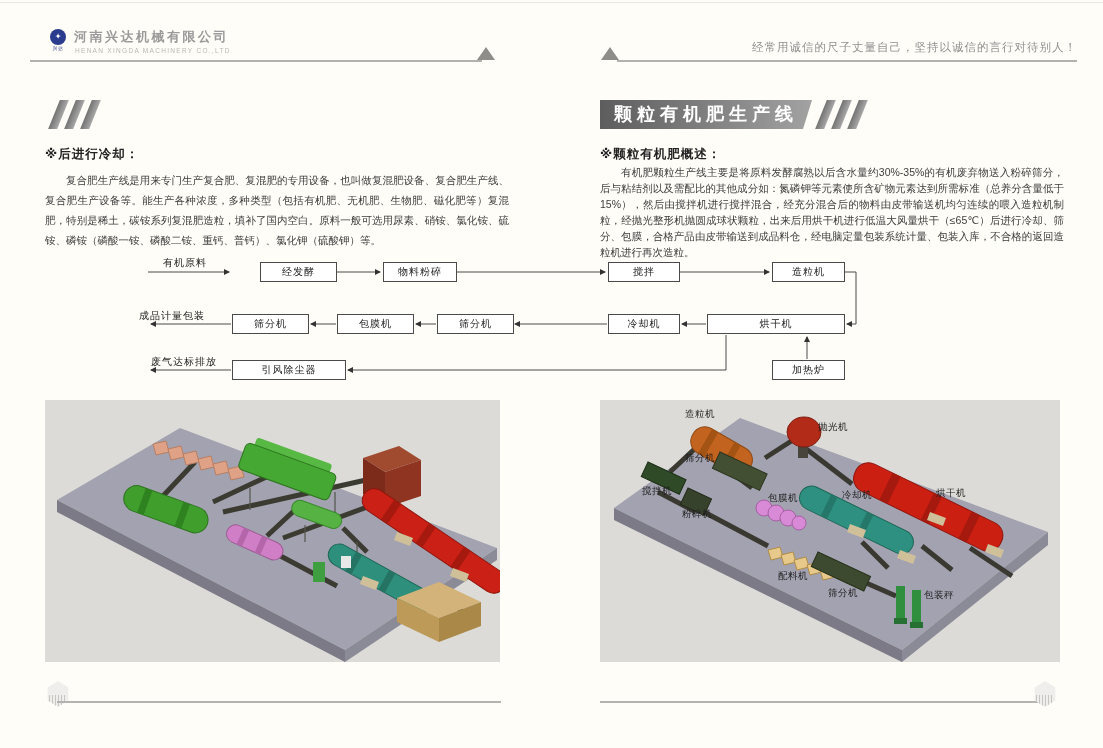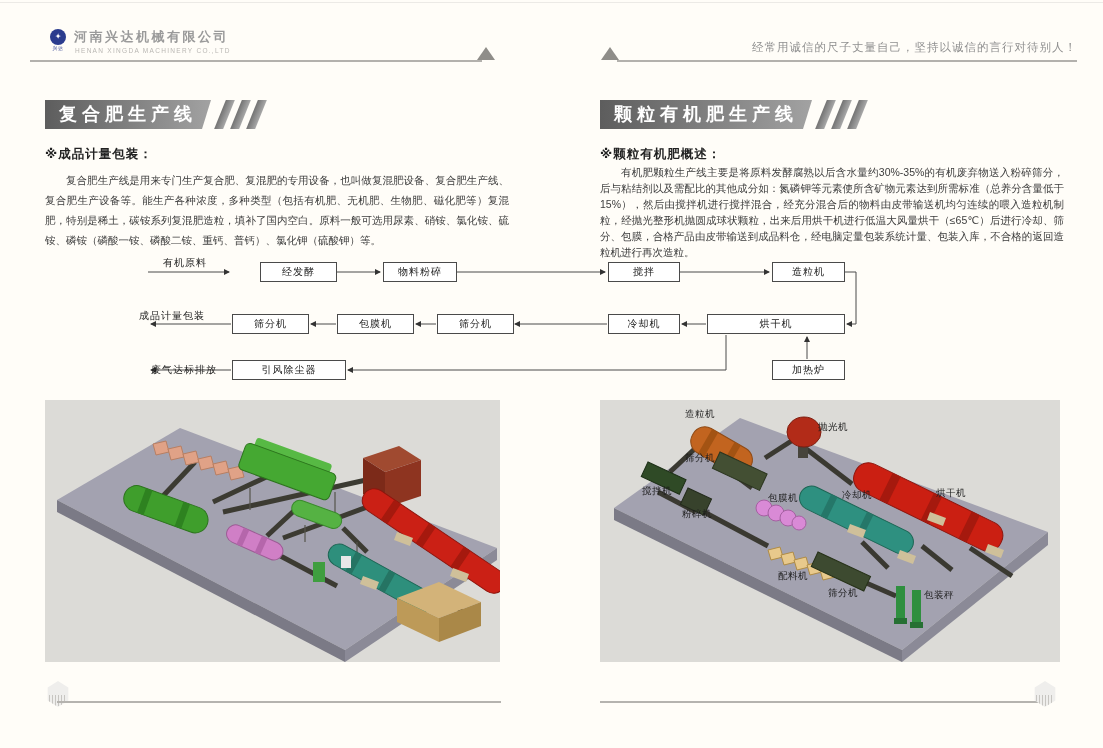--- a/index.html
+++ b/index.html
@@ -77,37 +77,36 @@
   </div>
   <div class="company-cn">河南兴达机械有限公司</div>
   <div class="company-en">HENAN XINGDA MACHINERY CO.,LTD</div>
   <div class="rule rule-left"></div>
   <div class="tri tri-left"></div>
   <div class="slogan">经常用诚信的尺子丈量自己，坚持以诚信的言行对待别人！</div>
   <div class="tri tri-right"></div>
   <div class="rule rule-right"></div>
 
   <div class="banner banner-l">
-    <div class="banner-main">复合肥生产线</div>
     <div class="stripes">
       <div class="stripe"></div>
         <div class="stripe"></div>
         <div class="stripe"></div>
     </div>
   </div>
   <div class="banner banner-r">
     <div class="banner-main">颗粒有机肥生产线</div>
     <div class="stripes">
       <div class="stripe"></div>
         <div class="stripe"></div>
         <div class="stripe"></div>
     </div>
   </div>
 
-  <div class="overview-heading h-l">※成品计量包装：</div>
+  <div class="overview-heading h-l">※后进行冷却：</div>
   <div class="para para-l">复合肥生产线是用来专门生产复合肥、复混肥的专用设备，也叫做复混肥设备、复合肥生产线、复合肥生产设备等。能生产各种浓度，多种类型（包括有机肥、无机肥、生物肥、磁化肥等）复混肥，特别是稀土，碳铵系列复混肥造粒，填补了国内空白。原料一般可选用尿素、硝铵、氯化铵、硫铵、磷铵（磷酸一铵、磷酸二铵、重钙、普钙）、氯化钾（硫酸钾）等。</div>
   <div class="overview-heading h-r">※颗粒有机肥概述：</div>
   <div class="para para-r">有机肥颗粒生产线主要是将原料发酵腐熟以后含水量约30%-35%的有机废弃物送入粉碎筛分，后与粘结剂以及需配比的其他成分如：氮磷钾等元素使所含矿物元素达到所需标准（总养分含量低于15%），然后由搅拌机进行搅拌混合，经充分混合后的物料由皮带输送机均匀连续的喂入造粒机制粒，经抛光整形机抛圆成球状颗粒，出来后用烘干机进行低温大风量烘干（≤65℃）后进行冷却、筛分、包膜，合格产品由皮带输送到成品料仓，经电脑定量包装系统计量、包装入库，不合格的返回造粒机进行再次造粒。</div>
 
   <svg class="fc-svg" viewBox="0 0 1103 748">
     <defs>
       <marker id="ar" markerWidth="7" markerHeight="7" refX="5" refY="3" orient="auto">
         <path d="M0,0 L6,3 L0,6 Z" fill="#333"></path>
       </marker>
     </defs>
@@ -134,21 +133,21 @@
   <div class="fc-box" style="left:608px;top:262px;width:70px;">搅拌</div>
   <div class="fc-box" style="left:772px;top:262px;width:71px;">造粒机</div>
 
   <div class="fc-label" style="left:139px;top:309px;">成品计量包装</div>
   <div class="fc-box" style="left:232px;top:314px;width:75px;">筛分机</div>
   <div class="fc-box" style="left:337px;top:314px;width:75px;">包膜机</div>
   <div class="fc-box" style="left:437px;top:314px;width:75px;">筛分机</div>
   <div class="fc-box" style="left:608px;top:314px;width:70px;">冷却机</div>
   <div class="fc-box" style="left:707px;top:314px;width:136px;">烘干机</div>
 
-  <div class="fc-label" style="left:151px;top:355px;margin-top:8px;">废气达标排放</div>
+  <div class="fc-label" style="left:151px;top:355px;">废气达标排放</div>
   <div class="fc-box" style="left:232px;top:360px;width:112px;">引风除尘器</div>
   <div class="fc-box" style="left:772px;top:360px;width:71px;">加热炉</div>
 
   <div class="illus illus-l">
     <svg viewBox="0 0 455 262" width="455" height="262">
       <rect width="455" height="262" fill="#dcdbd7"></rect>
       <g>
         <polygon points="135,28 452,148 300,250 12,100" fill="#a3a2b0"></polygon>
         <polygon points="452,148 452,160 300,262 300,250" fill="#8b8a97"></polygon>
         <polygon points="300,250 300,262 12,112 12,100" fill="#7b7a86"></polygon>

